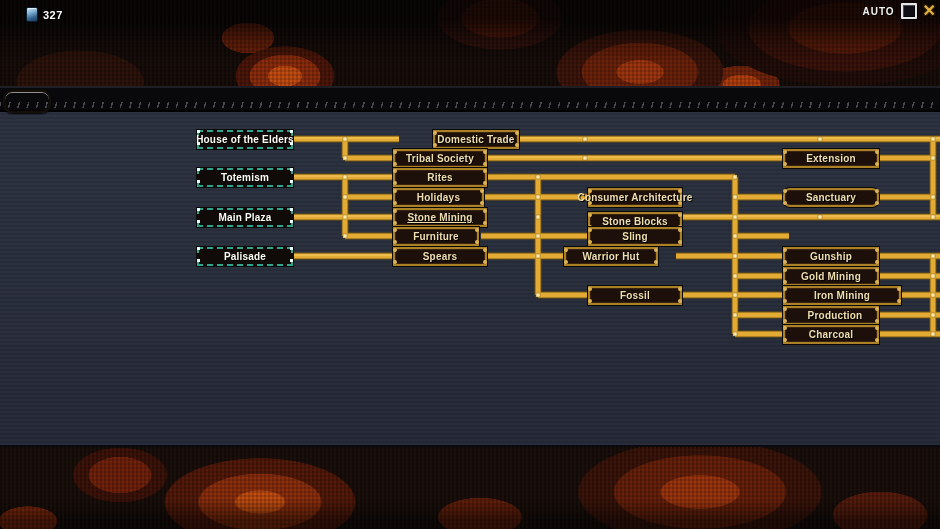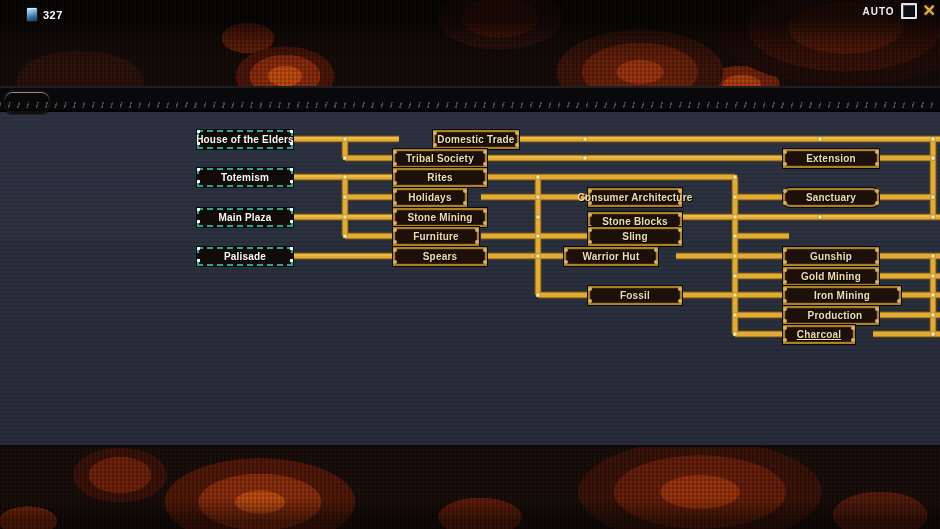--- a/index.html
+++ b/index.html
@@ -152,31 +152,31 @@
   </svg>
 
   <div id="nodes">
       <div class="node researched" style="left: 197px; top: 130px; width: 96px;">House of the Elders</div>
       <div class="node researched" style="left: 197px; top: 168px; width: 96px;">Totemism</div>
       <div class="node researched" style="left: 197px; top: 208px; width: 96px;">Main Plaza</div>
       <div class="node researched" style="left: 197px; top: 247px; width: 96px;">Palisade</div>
       <div class="node gold" style="left: 393px; top: 130px; width: 86px; margin-left: 40px;">Domestic Trade</div>
       <div class="node gold" style="left: 393px; top: 149px; width: 94px;">Tribal Society</div>
       <div class="node gold" style="left: 393px; top: 168px; width: 94px;">Rites</div>
-      <div class="node gold" style="left: 393px; top: 188px; width: 74px;">Holidays</div>
-      <div class="node gold" style="left: 393px; top: 208px; width: 94px;">Stone Mining</div>
+      <div class="node gold" style="left: 393px; top: 188px; width: 91px;">Holidays</div>
+      <div class="node gold" style="left: 393px; top: 208px; width: 94px; text-decoration: underline;">Stone Mining</div>
       <div class="node gold" style="left: 393px; top: 227px; width: 86px;">Furniture</div>
       <div class="node gold" style="left: 393px; top: 247px; width: 94px;">Spears</div>
       <div class="node gold" style="left: 588px; top: 188px; width: 94px;">Consumer Architecture</div>
       <div class="node gold" style="left: 588px; top: 212px; width: 94px;">Stone Blocks</div>
       <div class="node gold" style="left: 588px; top: 227px; width: 94px;">Sling</div>
       <div class="node gold" style="left: 564px; top: 247px; width: 94px;">Warrior Hut</div>
       <div class="node gold" style="left: 588px; top: 286px; width: 94px;">Fossil</div>
       <div class="node gold" style="left: 783px; top: 149px; width: 96px;">Extension</div>
       <div class="node gold" style="left: 783px; top: 188px; width: 96px; border-radius: 7px;">Sanctuary</div>
       <div class="node gold" style="left: 783px; top: 227px; width: 96px; margin-top: 46px;">Moat</div>
       <div class="node gold" style="left: 783px; top: 247px; width: 96px;">Gunship</div>
       <div class="node gold" style="left: 783px; top: 267px; width: 96px;">Gold Mining</div>
       <div class="node gold" style="left: 783px; top: 286px; width: 118px;">Iron Mining</div>
       <div class="node gold" style="left: 783px; top: 306px; width: 96px; padding-left: 8px;">Production</div>
-      <div class="node gold" style="left: 783px; top: 325px; width: 72px; text-decoration: underline;">Charcoal</div>
+      <div class="node gold" style="left: 783px; top: 325px; width: 96px;">Charcoal</div>
     </div>
 </div>
 
 </body></html>

